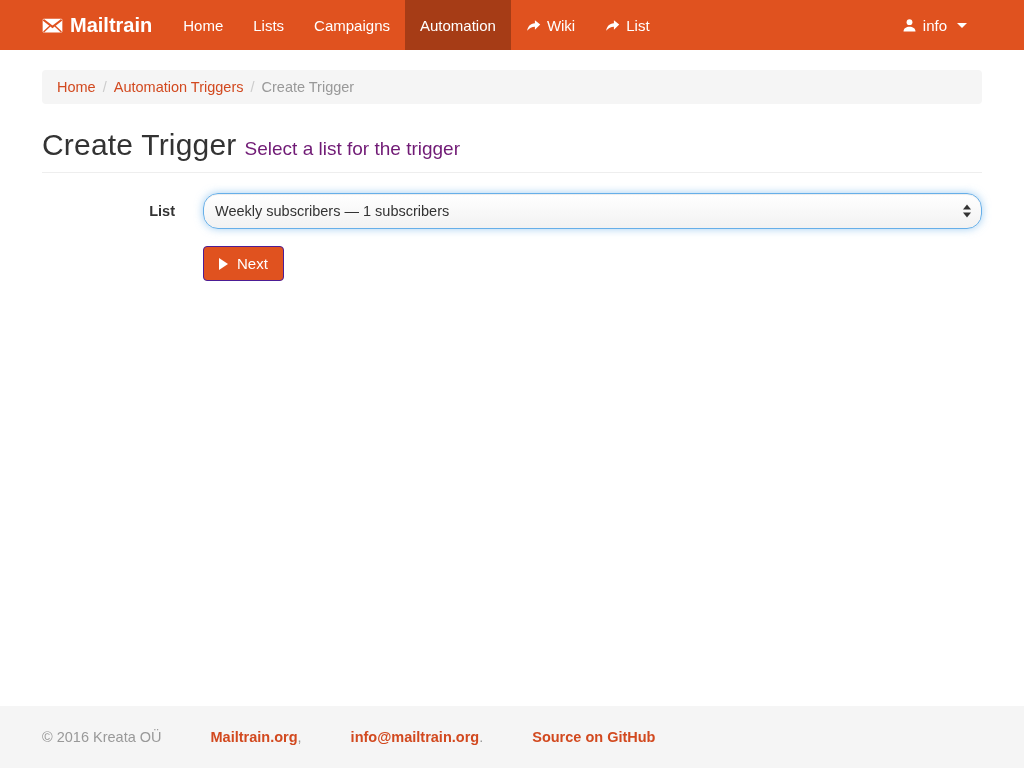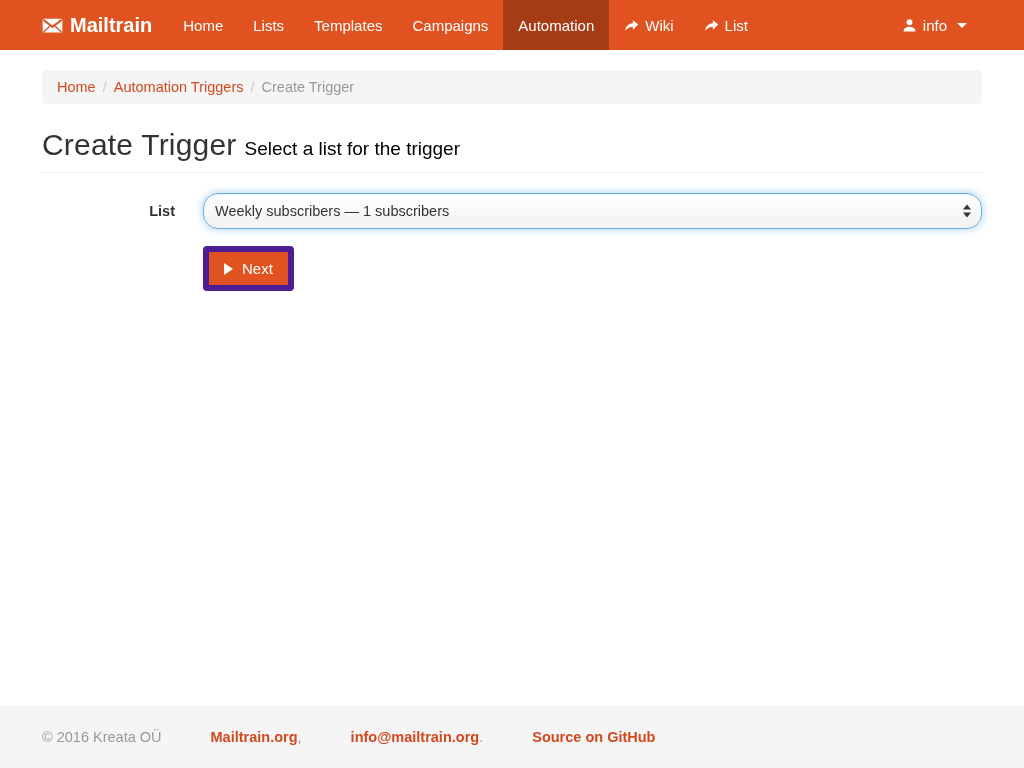--- a/index.html
+++ b/index.html
@@ -107,21 +107,21 @@
   }
   .page-header h1 {
     font-size: 30px;
     font-weight: 500;
     color: #333;
     display: inline;
     letter-spacing: 0.2px;
   }
   .page-header .subtitle {
     font-size: 19px;
-    color: #000000;
+    color: #701a75;
     font-weight: 400;
     margin-left: 8px;
   }
 
   
   .form-row {
     display: flex;
     align-items: center;
     margin-top: 10px;
   }
@@ -171,21 +171,21 @@
   }
   .form-actions {
     margin-left: 161px;
     margin-top: 17px;
   }
   .btn-primary {
     display: inline-flex;
     align-items: center;
     gap: 9px;
     background: #e0521f;
-    border: 6px solid #4c1d95;
+    border: 1px solid #4c1d95;
     border-radius: 4px;
     color: #fff;
     font-size: 15px;
     font-family: inherit;
     padding: 8px 15px;
     cursor: pointer;
   }
   .play-icon {
     width: 0; height: 0;
     border-top: 6px solid transparent;
@@ -234,23 +234,20 @@
         <span>Mailtrain</span>
       </a>
       <div class="nav-items">
         <a class="nav-item">
           <span>Home</span>
         </a>
         <a class="nav-item">
           <span>Lists</span>
         </a>
         <a class="nav-item">
-          <span>Templates</span>
-        </a>
-        <a class="nav-item">
           <span>Campaigns</span>
         </a>
         <a class="nav-item active">
           <span>Automation</span>
         </a>
         <a class="nav-item">
           <span>
             <svg width="15" height="15" viewBox="0 0 16 16" fill="#ffffff">
               <path d="M9.5 2.5 v3 C4.5 5.7 1.8 9.3 1.3 13.6 c2.4-2.9 5-4.1 8.2-4.2 v3.1 L15.2 7 Z"></path>
             </svg>

